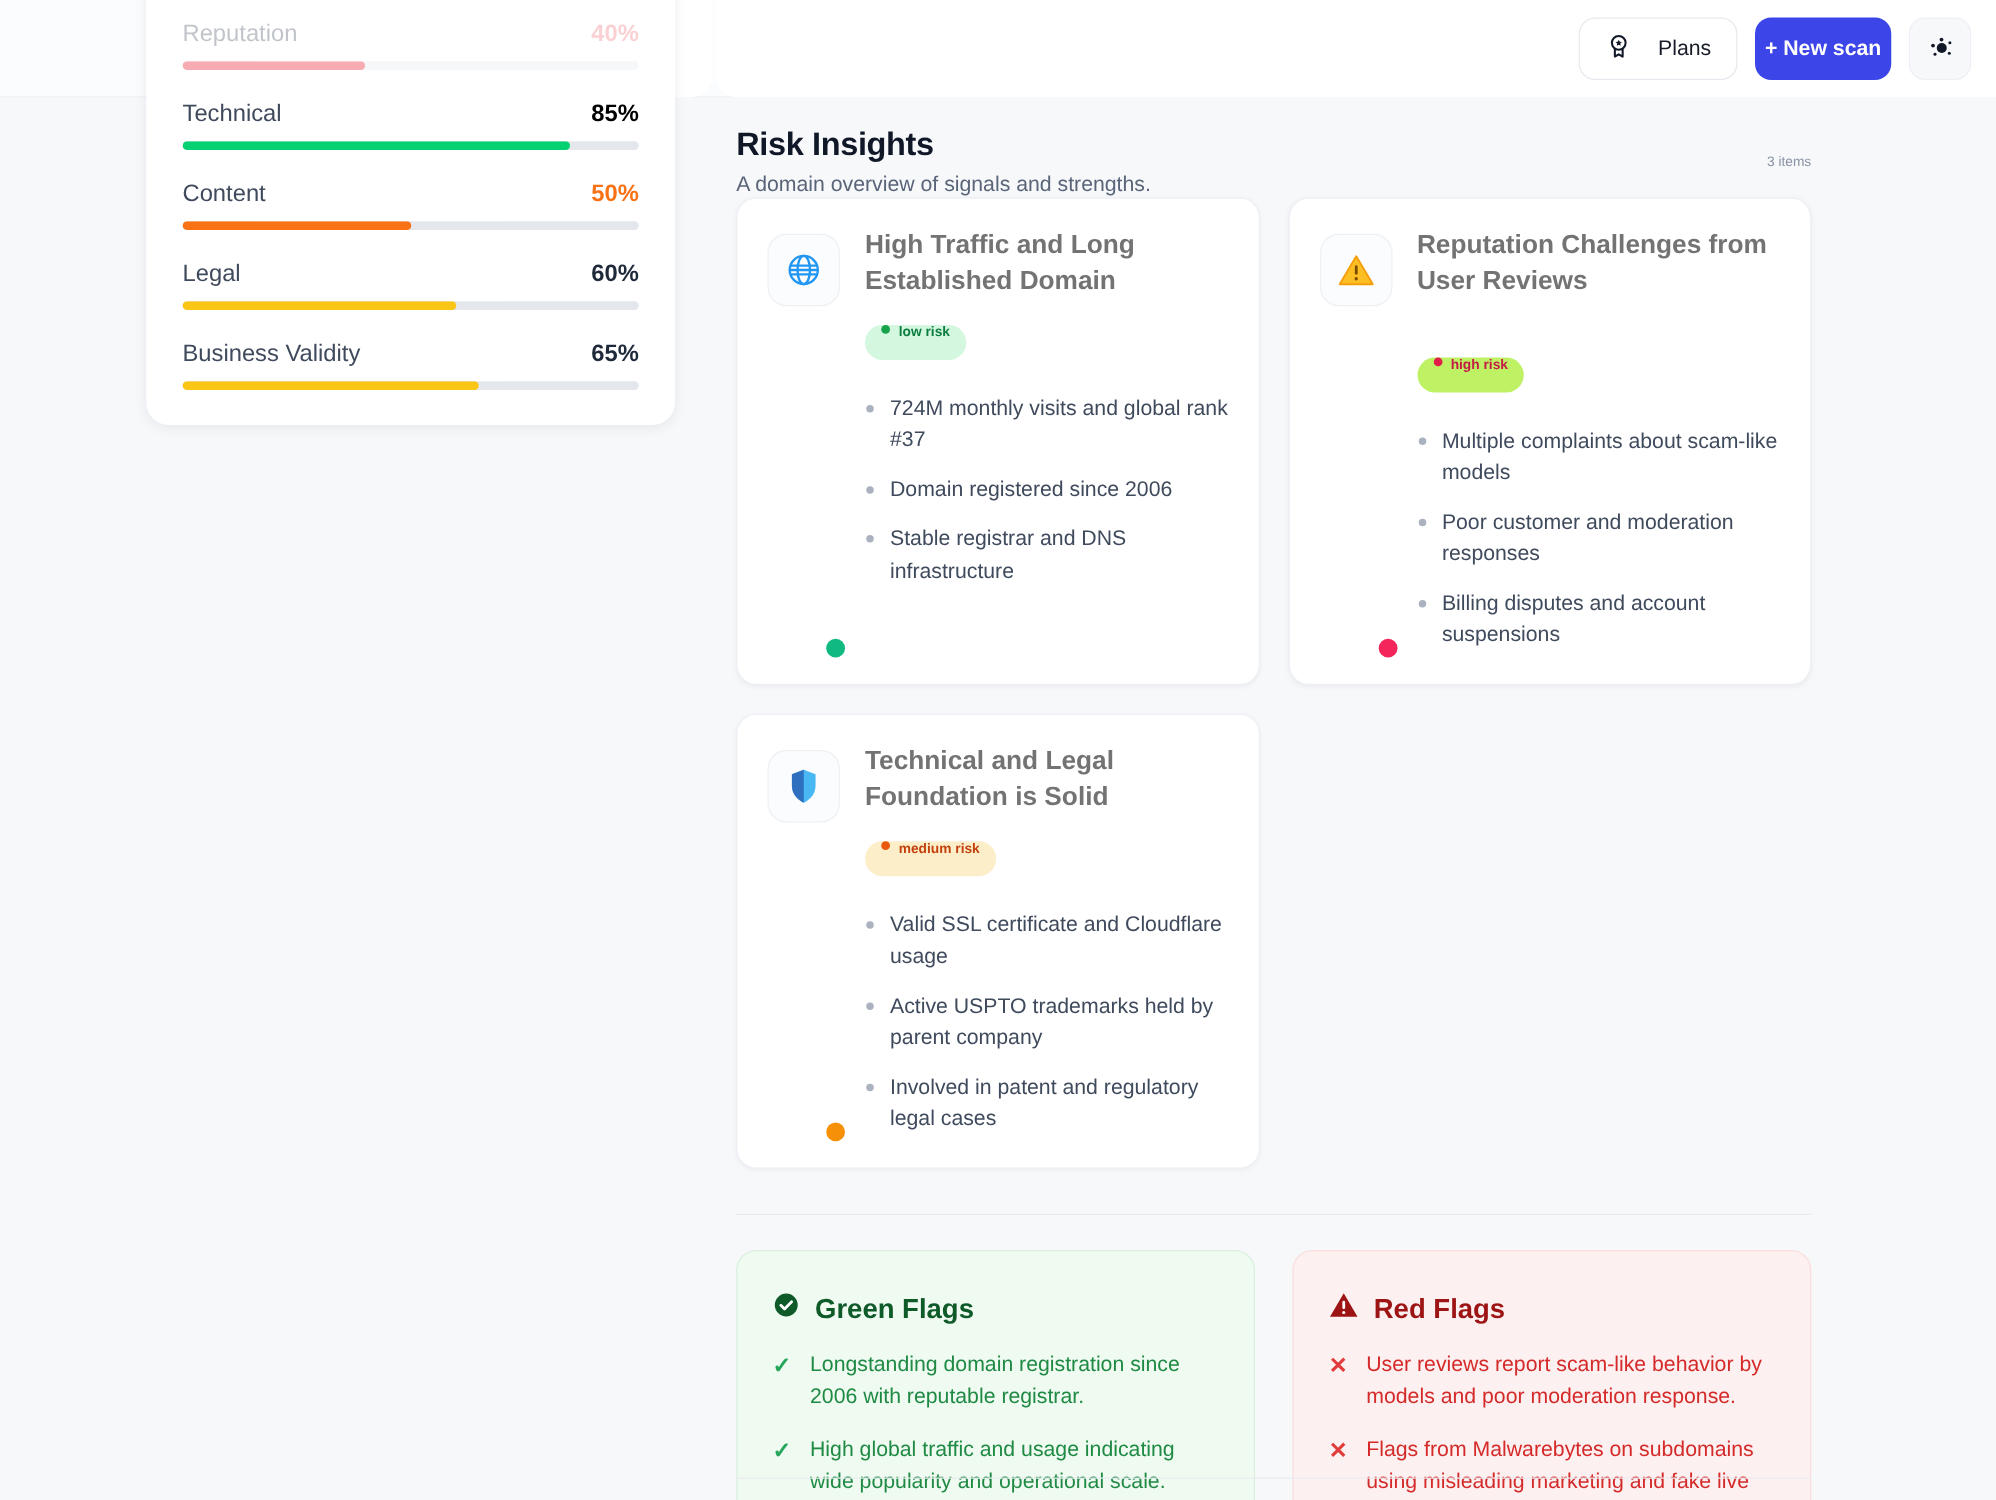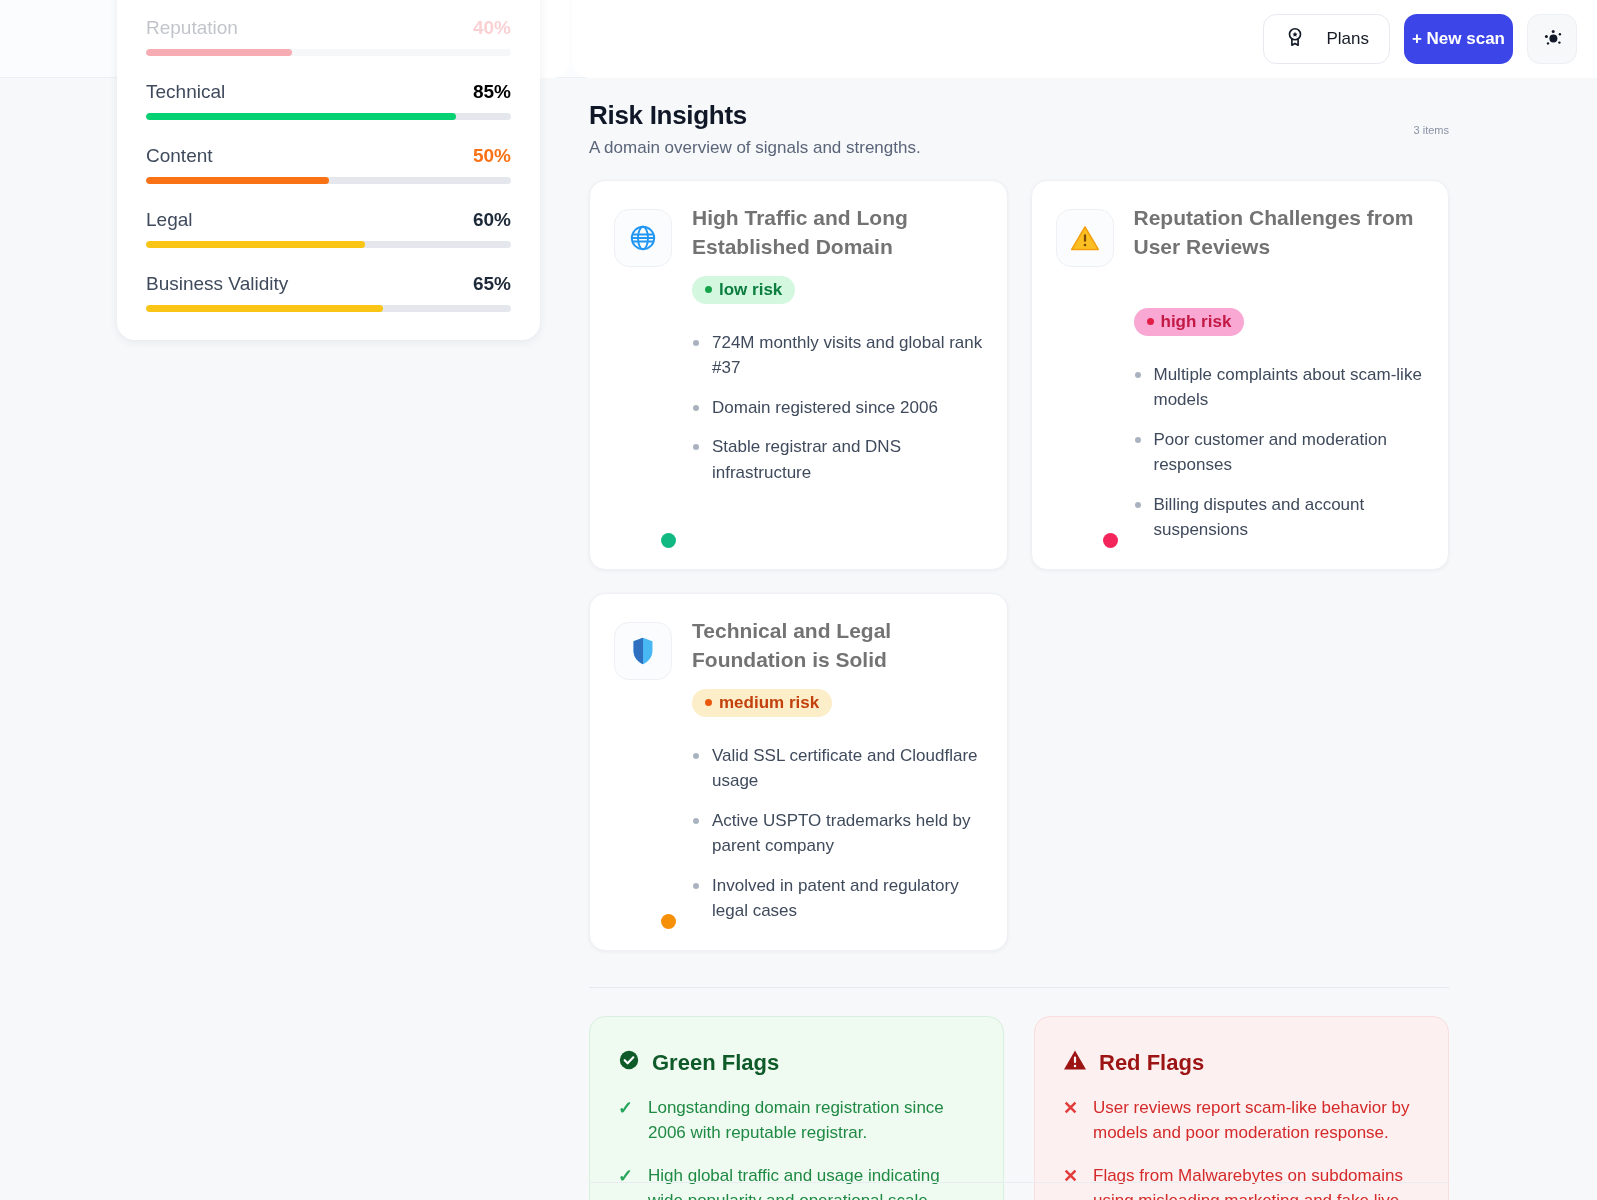--- a/index.html
+++ b/index.html
@@ -79,21 +79,21 @@
   .bar-fill { height: 100%; border-radius: 4px; }
 
   
   .faded { opacity: .32; }
 
   
   .content {
     position: absolute; left: 572px; top: 78px; right: 0; bottom: 0;
     padding: 22px 148px 0 17px;
   }
-  .sec-head { position: relative; margin-bottom: 22px; }
+  .sec-head { position: relative; }
   .sec-title {
     font-size: 26px; font-weight: bold; color: #101828;
     letter-spacing: -.3px; margin-bottom: 7px;
   }
   .sec-sub { font-size: 17px; color: #5b6579; }
   .sec-count {
     position: absolute; right: 0; top: 24px;
     font-size: 11px; color: #8a93a5;
   }
 
@@ -115,23 +115,23 @@
   .ic-dot {
     position: absolute; right: -4px; bottom: -5px;
     width: 15px; height: 15px; border-radius: 50%;
   }
   .ic-body { flex: 1; min-width: 0; }
   .ic-title {
     font-size: 21px; font-weight: bold; color: #737373;
     line-height: 1.4; margin-bottom: 14px;
   }
   .badge {
-    display: inline-flex; align-items: center; gap: 7px;
+    display: inline-flex; gap: 7px;
     height: 28px; padding: 0 13px; border-radius: 14px;
-    font-size: 17px; font-weight: bold; margin-bottom: 12px;
+    font-size: 11px; font-weight: bold; margin-bottom: 12px;
   }
   .badge-dot { width: 7px; height: 7px; border-radius: 50%; }
   .ic-list { list-style: none; }
   .ic-list li {
     position: relative; padding-left: 20px; margin-top: 14px;
     font-size: 17px; line-height: 1.5; color: #3f4a5c;
   }
   .ic-list li::before {
     content: ""; position: absolute; left: 1px; top: 10px;
     width: 6px; height: 6px; border-radius: 50%; background: #aab2c0;
@@ -288,21 +288,21 @@
           <div class="ic-iconwrap">
             <div class="ic-icon">
               <svg width="30" height="28" viewBox="0 0 24 22">
                 <path d="M12 2.2L22.6 20.1H1.4z" fill="#fbbf24" stroke="#f59e0b" stroke-width="1.2" stroke-linejoin="round"></path>
                 <rect x="11.1" y="8" width="1.8" height="6" rx=".9" fill="#7c4a03"></rect>
                 <circle cx="12" cy="16.6" r="1.05" fill="#7c4a03"></circle>
               </svg>
             </div>
             <div class="ic-dot" style="background: rgb(244, 37, 90);"></div>
           </div>
-          <div class="ic-body"><div class="ic-title">Reputation Challenges from User Reviews</div><span class="badge" style="background: #f9a8d4; color: rgb(194, 26, 69); margin-top: 32px;">
+          <div class="ic-body"><div class="ic-title">Reputation Challenges from User Reviews</div><span class="badge" style="background: #bef264; color: rgb(194, 26, 69); margin-top: 32px;">
               <span class="badge-dot" style="background: rgb(225, 29, 72);"></span>
               <span>high risk</span>
             </span><ul class="ic-list">
               <li>Multiple complaints about scam-like models</li>
               <li>Poor customer and moderation responses</li>
               <li>Billing disputes and account suspensions</li>
             </ul></div>
         </div>
         <div class="insight-card">
           <div class="ic-iconwrap">

